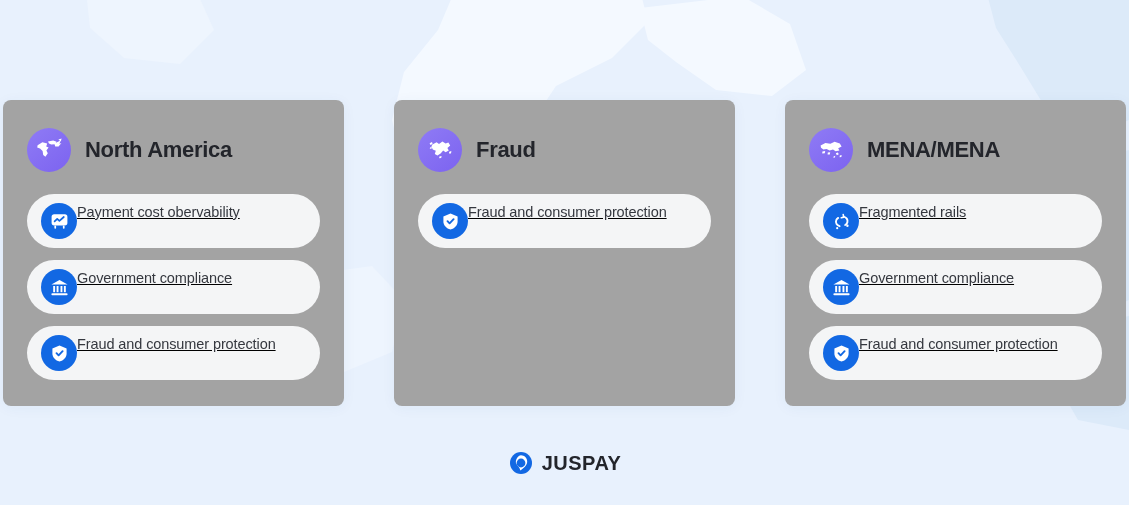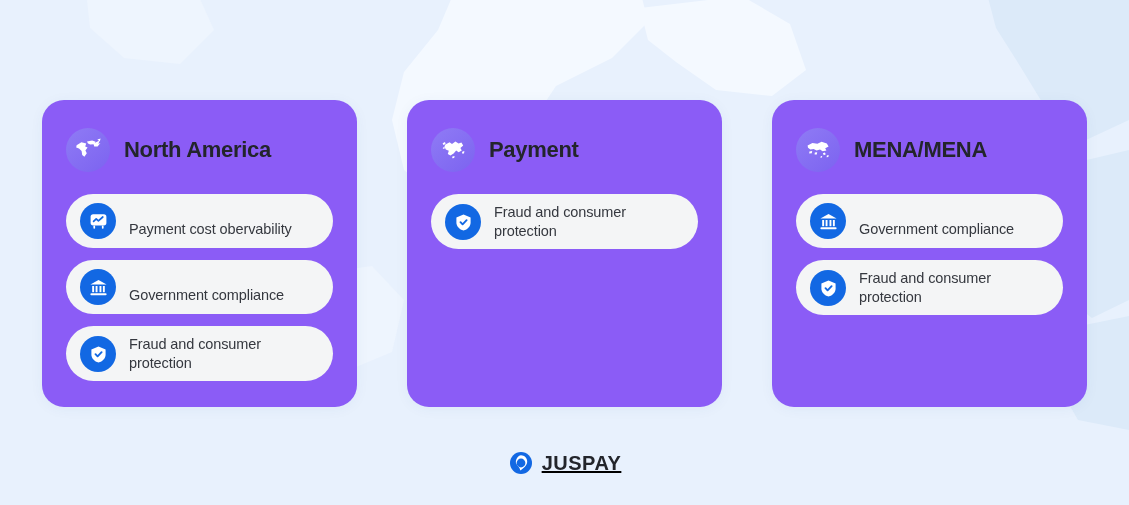--- a/index.html
+++ b/index.html
@@ -11,23 +11,23 @@
     overflow: hidden;
   }
   #bg-map { position: absolute; inset: 0; width: 1129px; height: 505px; pointer-events: none; }
 
   #cards {
     position: absolute;
     top: 100px; left: 0; width: 1129px;
     display: flex; justify-content: center; gap: 50px;
   }
   .card {
-    width: 315px;
-    background: #8b5cf6;
-    border-radius: 22px;
+    width: 341px;
+    background: #a3a3a3;
+    border-radius: 8px;
     padding: 28px 24px 26px 24px;
     box-shadow: 0 2px 14px rgba(40,70,130,0.05);
   }
   .card-head { display: flex; align-items: center; gap: 14px; margin-bottom: 22px; }
   .region-icon {
     width: 44px; height: 44px; flex: 0 0 44px;
     border-radius: 50%;
     background: linear-gradient(140deg, #8f7bf5 0%, #7c63f0 100%);
     display: flex; align-items: center; justify-content: center;
   }
@@ -35,38 +35,39 @@
   .card-title {
     font-size: 22px; font-weight: 600; color: #23252b;
     letter-spacing: -0.3px; line-height: 1.1;
   }
 
   .items { display: flex; flex-direction: column; gap: 12px; }
   .item {
     background: #f4f5f6;
     border-radius: 32px;
     padding: 9px 14px;
-    display: flex; align-items: flex-end; gap: 13px;
+    display: flex; align-items: flex-start; 
     min-height: 54px;
+    text-decoration: underline;
   }
   .item-icon {
     width: 36px; height: 36px; flex: 0 0 36px;
     border-radius: 50%;
     background: #1268e3;
     display: flex; align-items: center; justify-content: center;
   }
   .item-icon svg { width: 21px; height: 21px; display: block; }
   .item-label {
     font-size: 14.5px; color: #35383f; line-height: 1.28;
     letter-spacing: -0.1px;
   }
 
   #brand {
     position: absolute; left: 0; right: 0; top: 450px;
-    display: flex; align-items: center; justify-content: center; gap: 8px; text-decoration: underline;
+    display: flex; align-items: center; justify-content: center; gap: 8px;
   }
   #brand-mark { width: 26px; height: 26px; display: block; }
   #brand-name {
     font-size: 20px; font-weight: 700; color: #23252b; letter-spacing: 0.5px;
   }
 </style>
 </head>
 <body>
 
 <svg id="bg-map" viewBox="0 0 1129 505" preserveAspectRatio="none" aria-hidden="true">
@@ -146,21 +147,21 @@
         <svg viewBox="0 0 30 30" aria-hidden="true">
           <g fill="#ffffff">
             <path d="M7.4 9.4 L11.6 7.2 L14 9 L17.4 6.6 L20.6 8.4 L23.4 7.4 L25.2 10.6 L22.4 13 L23.8 15.6 L20.6 17.2 L18.2 15.4 L15.6 18.4 L12.4 20.4 L9.8 19 L10.8 15.8 L7.8 14.4 L6.4 11.6 Z"></path>
             <path d="M4.6 8.2 L7 7 L7.6 9 L5.4 10 Z"></path>
             <path d="M5 12.4 L6.8 12 L6.6 13.8 L4.8 13.8 Z"></path>
             <path d="M24.2 16.8 L26.4 16 L26 18.4 L24 18.6 Z"></path>
             <path d="M14.4 21.6 L16.6 21 L16.2 23 L14.2 23.2 Z"></path>
           </g>
         </svg>
       </span>
-      <span class="card-title">Payment</span>
+      <span class="card-title">Fraud</span>
     </div>
     <div class="items">
       <div class="item">
         <span class="item-icon">
           <svg viewBox="0 0 21 21" aria-hidden="true">
             <path d="M10.5 2.6 L17.6 5.4 L17.6 10.4 C17.6 14.4 14.6 17.2 10.5 18.6 C6.4 17.2 3.4 14.4 3.4 10.4 L3.4 5.4 Z" fill="#ffffff"></path>
             <path d="M7.5 10.2 L9.6 12.3 L13.6 8.2" stroke="#1268e3" stroke-width="1.9" fill="none" stroke-linecap="round" stroke-linejoin="round"></path>
           </svg>
         </span>
         <span class="item-label">Fraud and consumer protection</span>
@@ -181,20 +182,32 @@
             <path d="M17.6 21.4 L19.2 20.8 L19 22.6 L17.4 22.8 Z"></path>
           </g>
         </svg>
       </span>
       <span class="card-title">MENA/MENA</span>
     </div>
     <div class="items">
       <div class="item">
         <span class="item-icon">
           <svg viewBox="0 0 21 21" aria-hidden="true">
+            <path d="M12.6 5.6 C15.4 6.2 17 8.6 16.4 11.2 C16.1 12.4 15.3 13.4 14.2 14" stroke="#ffffff" stroke-width="1.9" fill="none" stroke-linecap="round"></path>
+            <path d="M8.6 15.2 C5.9 14.5 4.4 12.1 5.1 9.6 C5.4 8.4 6.2 7.5 7.2 6.9" stroke="#ffffff" stroke-width="1.9" fill="none" stroke-linecap="round"></path>
+            <path d="M12.2 3.6 L12.8 6.2 L10.3 6.8" stroke="#ffffff" stroke-width="1.6" fill="none" stroke-linecap="round" stroke-linejoin="round"></path>
+            <circle cx="16.4" cy="14.8" r="1.2" fill="#ffffff"></circle>
+            <circle cx="6.2" cy="17.2" r="1.1" fill="#ffffff"></circle>
+          </svg>
+        </span>
+        <span class="item-label">Fragmented rails</span>
+      </div>
+      <div class="item">
+        <span class="item-icon">
+          <svg viewBox="0 0 21 21" aria-hidden="true">
             <path d="M10.5 3 L18.6 7.6 L2.4 7.6 Z" fill="#ffffff"></path>
             <rect x="4.2" y="9" width="1.9" height="6.2" fill="#ffffff"></rect>
             <rect x="7.6" y="9" width="1.9" height="6.2" fill="#ffffff"></rect>
             <rect x="11.5" y="9" width="1.9" height="6.2" fill="#ffffff"></rect>
             <rect x="14.9" y="9" width="1.9" height="6.2" fill="#ffffff"></rect>
             <rect x="2.4" y="16.3" width="16.2" height="1.9" rx="0.9" fill="#ffffff"></rect>
           </svg>
         </span>
         <span class="item-label">Government compliance</span>
       </div>

